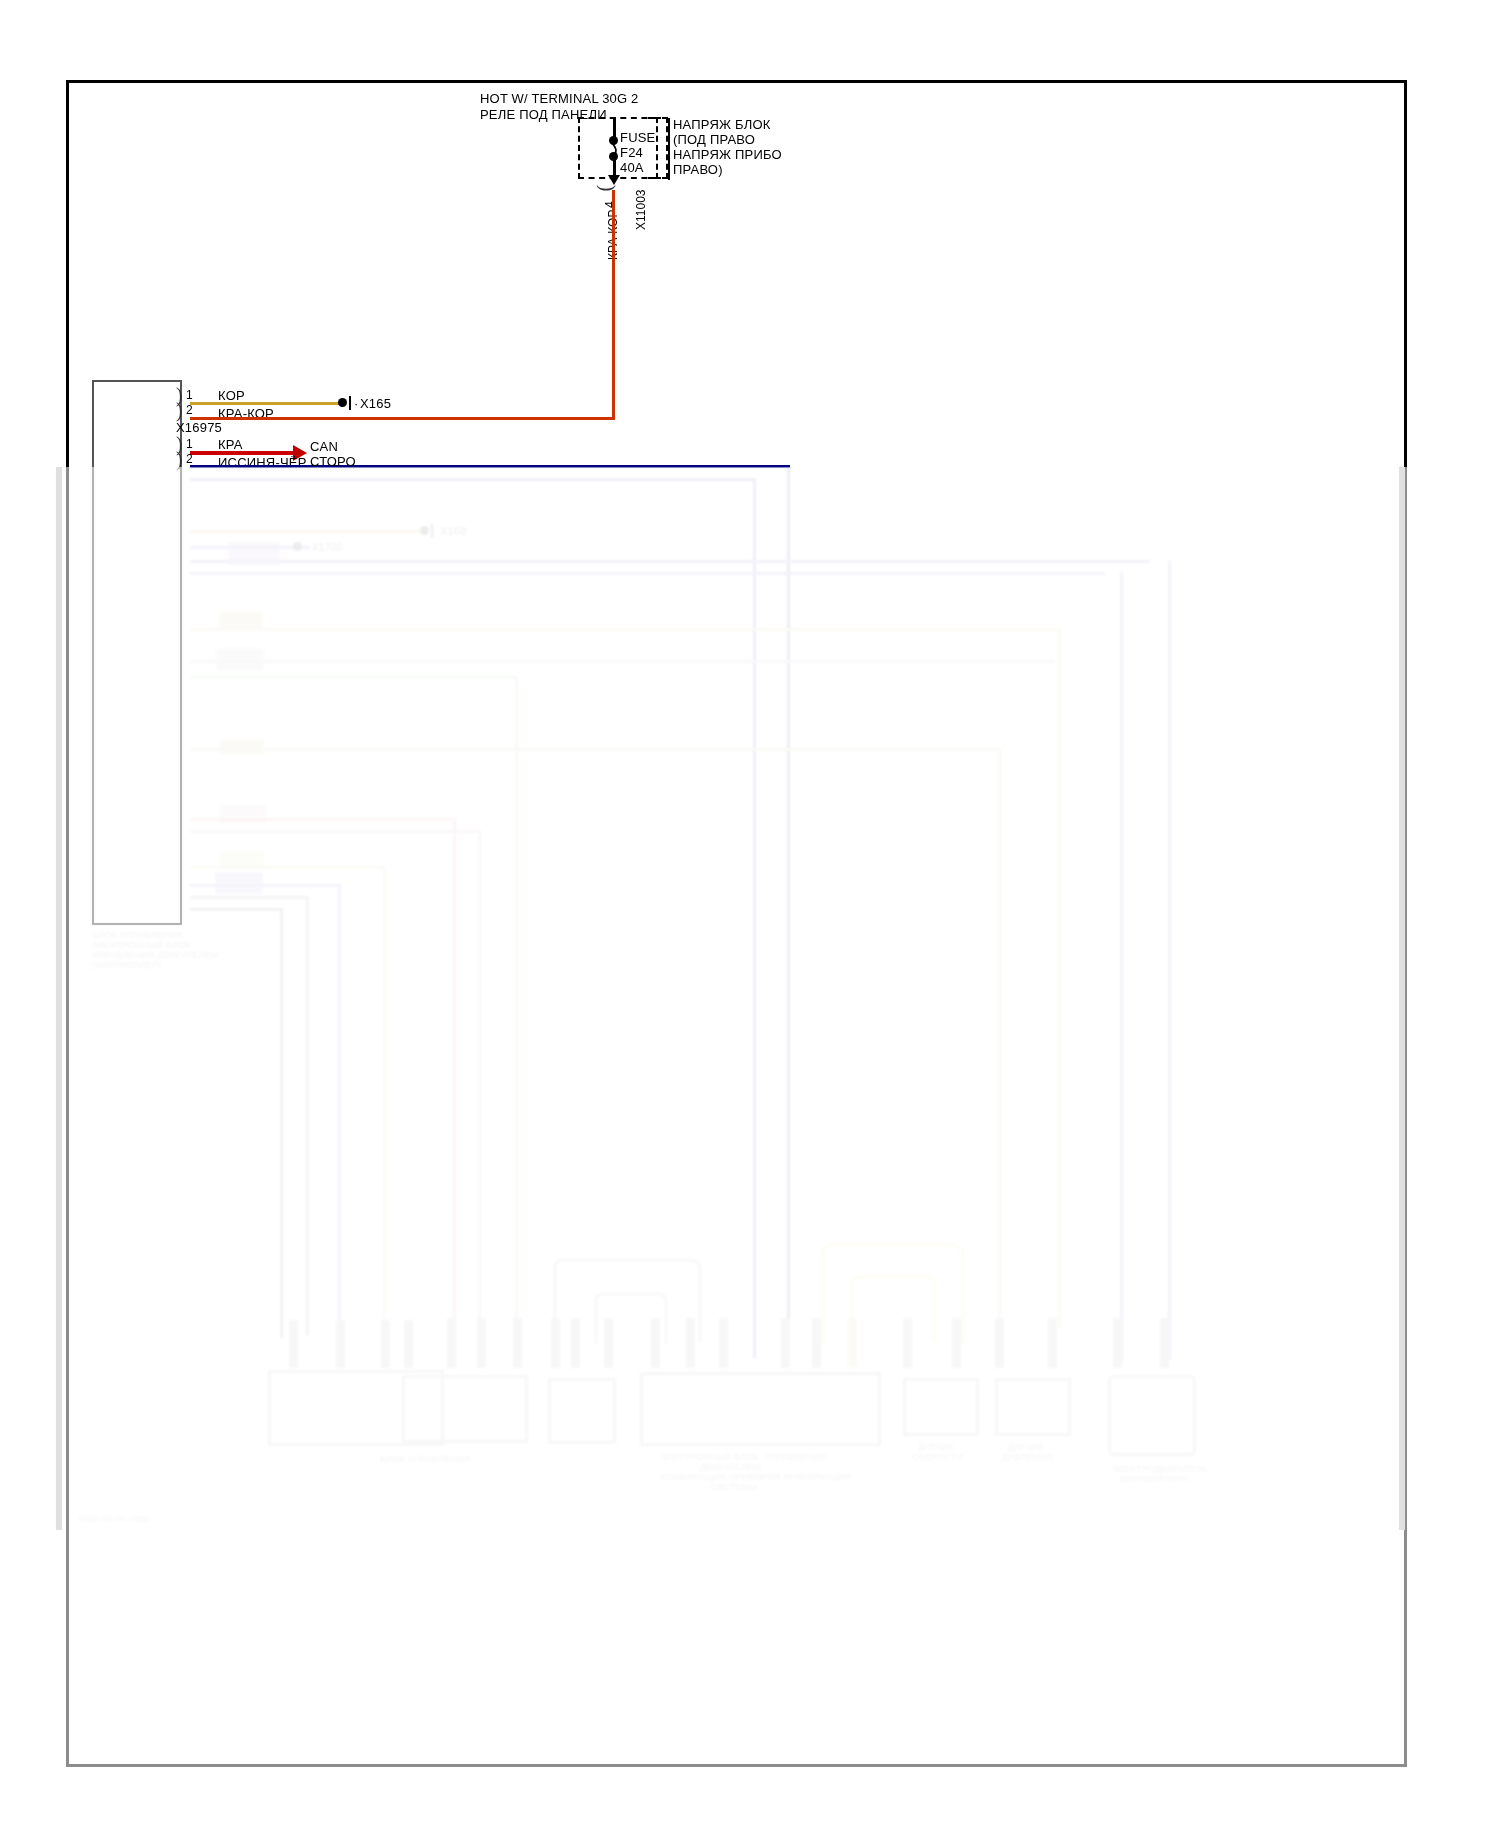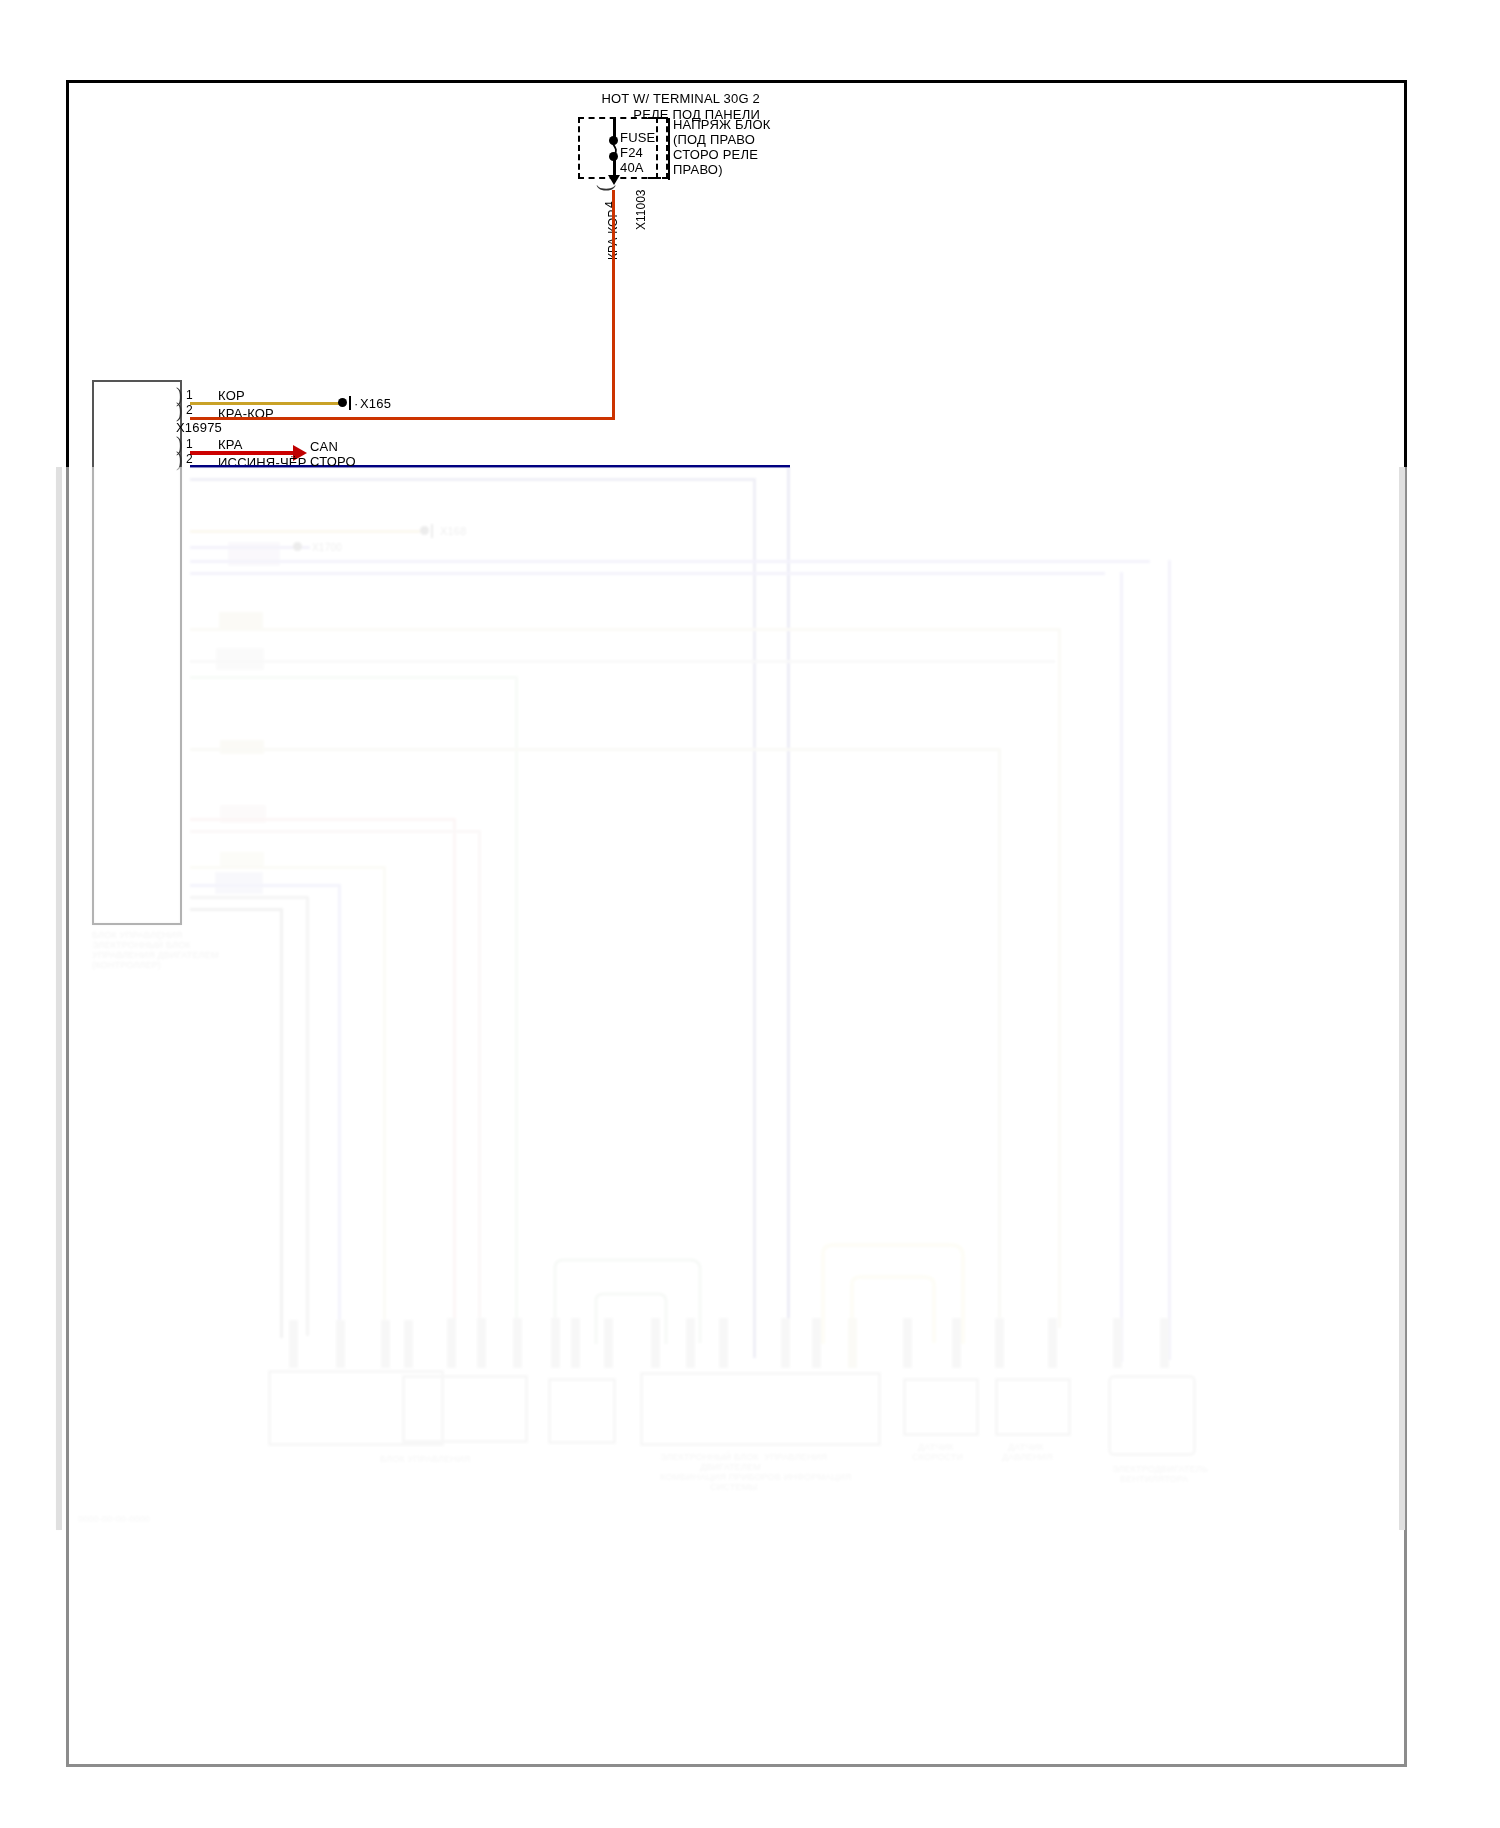--- a/index.html
+++ b/index.html
@@ -7,21 +7,21 @@
   #stage{position:absolute;left:0;top:0;width:1500px;height:1828px;background:#fff;}
 
   
   .frame{position:absolute;left:66px;top:80px;width:1341px;height:1687px;border:3px solid #000;box-sizing:border-box;background:transparent;}
 
   
   .wire{position:absolute;background:#000;}
   .hw{height:3px;}
   .vw{width:3px;}
   .lbl{position:absolute;color:#000;font-size:13px;line-height:15px;white-space:pre;letter-spacing:.2px;}
-  .lbl.c{text-align:right;}
+  .lbl.c{text-align:left;}
   .vlbl{position:absolute;font-size:13px;white-space:nowrap;transform-origin:0 0;transform:rotate(-90deg);color:#000;}
   .dot{position:absolute;width:9px;height:9px;border-radius:50%;background:#000;}
   .box-thin{position:absolute;border:2px solid #555;box-sizing:border-box;background:#fff;}
 
   
   .fusebox{position:absolute;left:578px;top:117px;width:80px;height:62px;border:2px dashed #000;box-sizing:border-box;background:transparent;}
   .fusebox2{position:absolute;left:648px;top:117px;width:20px;height:62px;border:2px dashed #000;border-left:none;box-sizing:border-box;}
 
   
   .bracket{position:absolute;border-left:2px solid #000;}
@@ -70,21 +70,21 @@
   <div class="wire vw" style="left:613px;top:158px;height:24px;"></div>
   <svg style="position:absolute;left:606px;top:172px;" width="16" height="14">
     <path d="M8 13 L2 3 L14 3 Z" fill="#000"></path>
   </svg>
 
   <div class="pin" style="left:605px;top:178px;transform:rotate(90deg);">)</div>
 
   <div class="bracket" style="left:668px;top:118px;height:62px;"></div>
   <div class="lbl" style="left:673px;top:117px;">НАПРЯЖ БЛОК</div>
   <div class="lbl" style="left:673px;top:132px;">(ПОД ПРАВО</div>
-  <div class="lbl" style="left:673px;top:147px;">СТОРО РЕЛЕ</div>
+  <div class="lbl" style="left:673px;top:147px;">НАПРЯЖ ПРИБО</div>
   <div class="lbl" style="left:673px;top:162px;">ПРАВО)</div>
 
   <div class="vlbl" style="left:603px;top:208px;font-size:12px;">4</div>
   <div class="vlbl" style="left:634px;top:230px;font-size:12px;">X11003</div>
   <div class="vlbl" style="left:606px;top:260px;font-size:12px;">КРА-КОР</div>
 
   <div class="wire vw" style="left:612px;top:190px;height:230px;background:#cc3300;"></div>
   <div class="wire hw" style="left:288px;top:417px;width:327px;background:#cc3300;"></div>
 
   <div class="box-thin" style="left:92px;top:380px;width:90px;height:545px;"></div>

